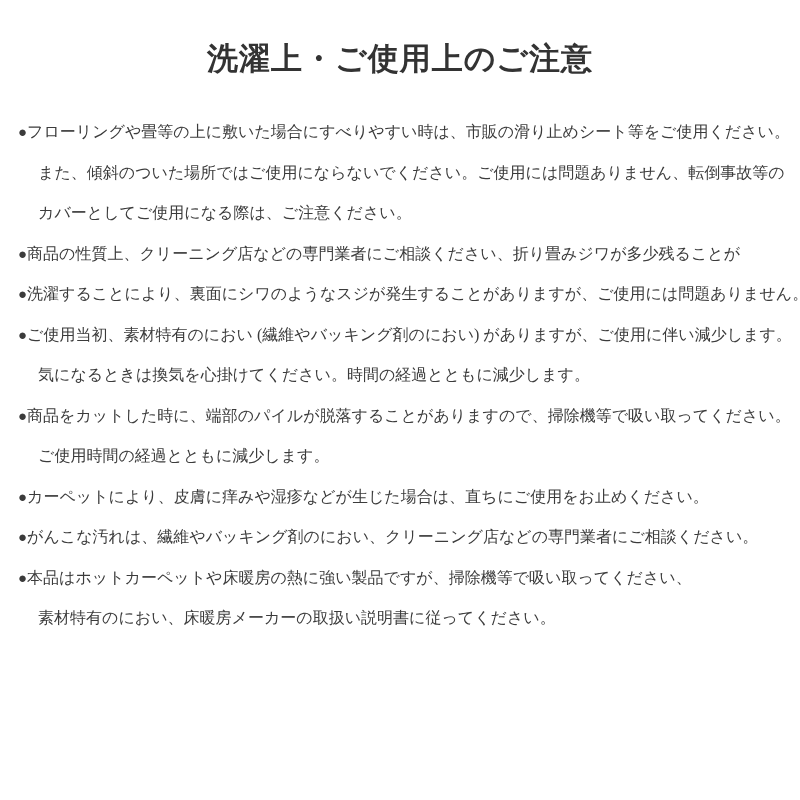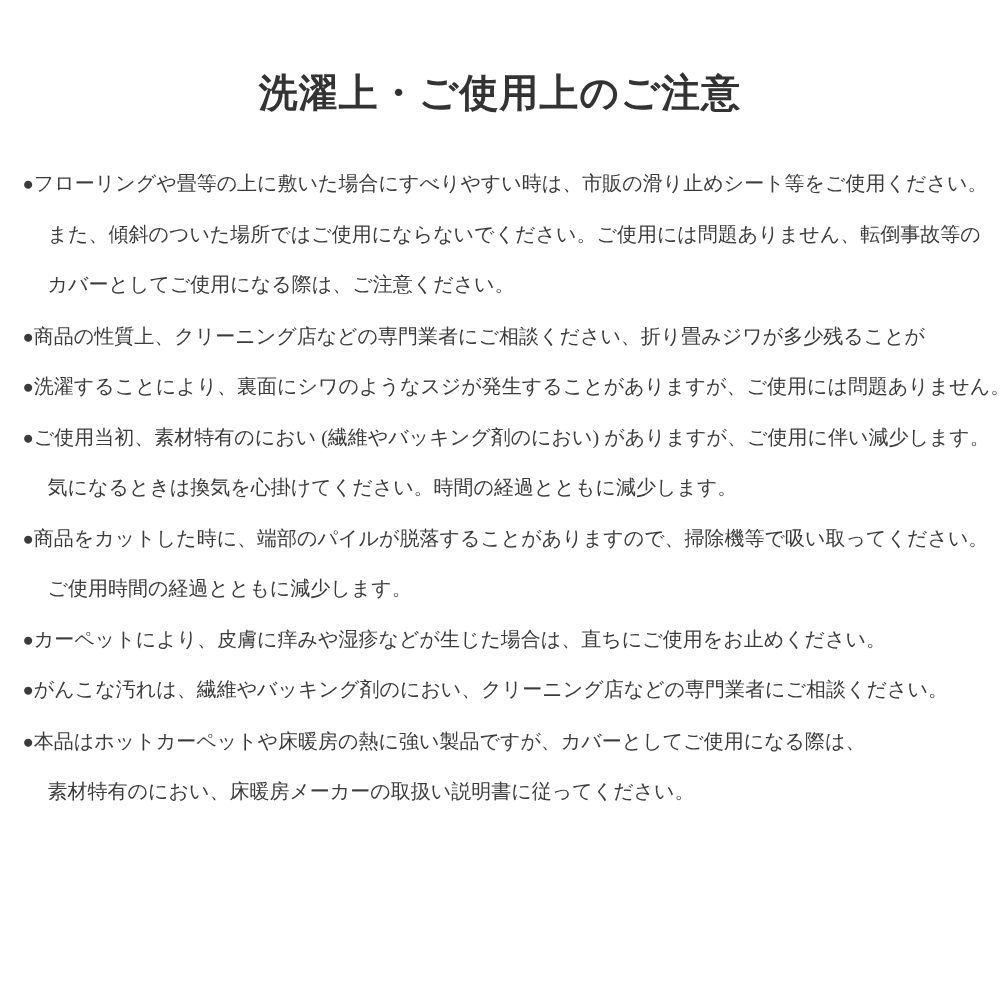--- a/index.html
+++ b/index.html
@@ -11,21 +11,21 @@
     height: 800px;
     background: #ffffff;
     overflow: hidden;
     font-family: "Liberation Sans", "DejaVu Sans", sans-serif;
     color: #3b3b3b;
   }
   .page {
     box-sizing: border-box;
     width: 800px;
     height: 619px;
-    padding-top: 56px;
+    padding-top: 40px;
   }
   .title {
     text-align: center;
     font-size: 31px;
     line-height: 38px;
     font-weight: 700;
     color: #333333;
     letter-spacing: 1px;
   }
   .notes {
@@ -85,18 +85,18 @@
 
     <div class="note">
       <div class="line first"><span class="bullet">●</span><span>カーペットにより、皮膚に痒みや湿疹などが生じた場合は、直ちにご使用をお止めください。</span></div>
     </div>
 
     <div class="note">
       <div class="line first"><span class="bullet">●</span><span>がんこな汚れは、繊維やバッキング剤のにおい、クリーニング店などの専門業者にご相談ください。</span></div>
     </div>
 
     <div class="note">
-      <div class="line first"><span class="bullet">●</span><span>本品はホットカーペットや床暖房の熱に強い製品ですが、カバーとしてご使用になる際は、</span></div>
+      <div class="line first"><span class="bullet">●</span><span>本品はホットカーペットや床暖房の熱に強い製品ですが、掃除機等で吸い取ってください、</span></div>
       <div class="line">素材特有のにおい、床暖房メーカーの取扱い説明書に従ってください。</div>
     </div>
 
   </div>
 </div>
 
 </body></html>

